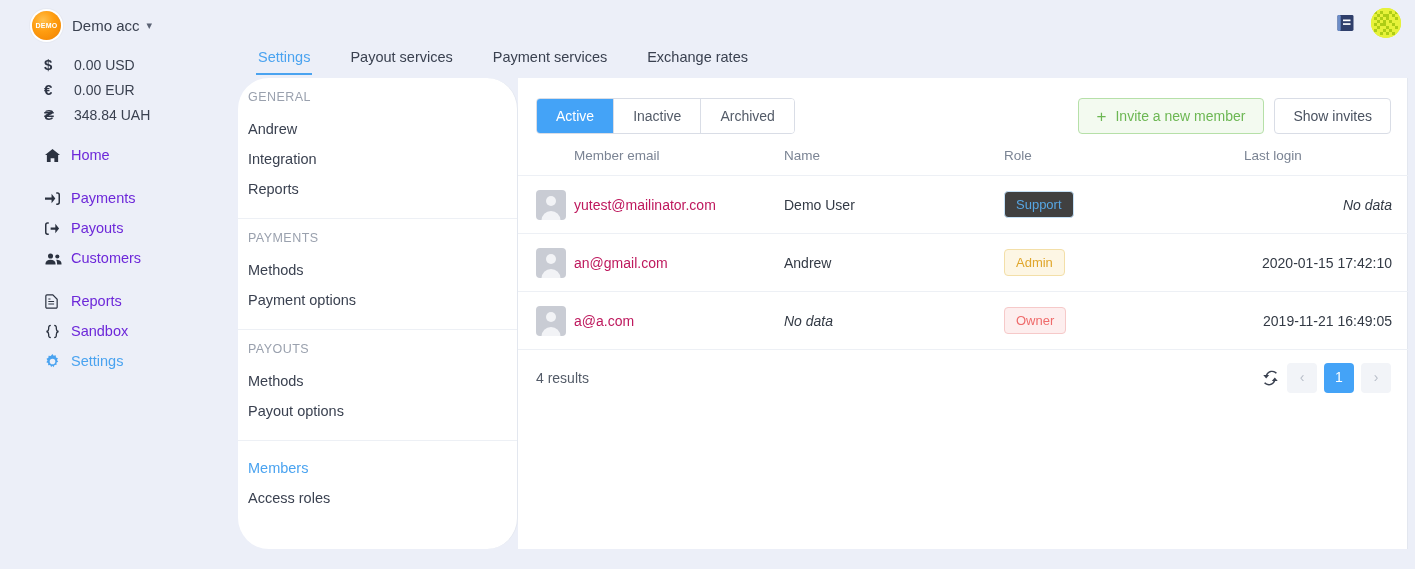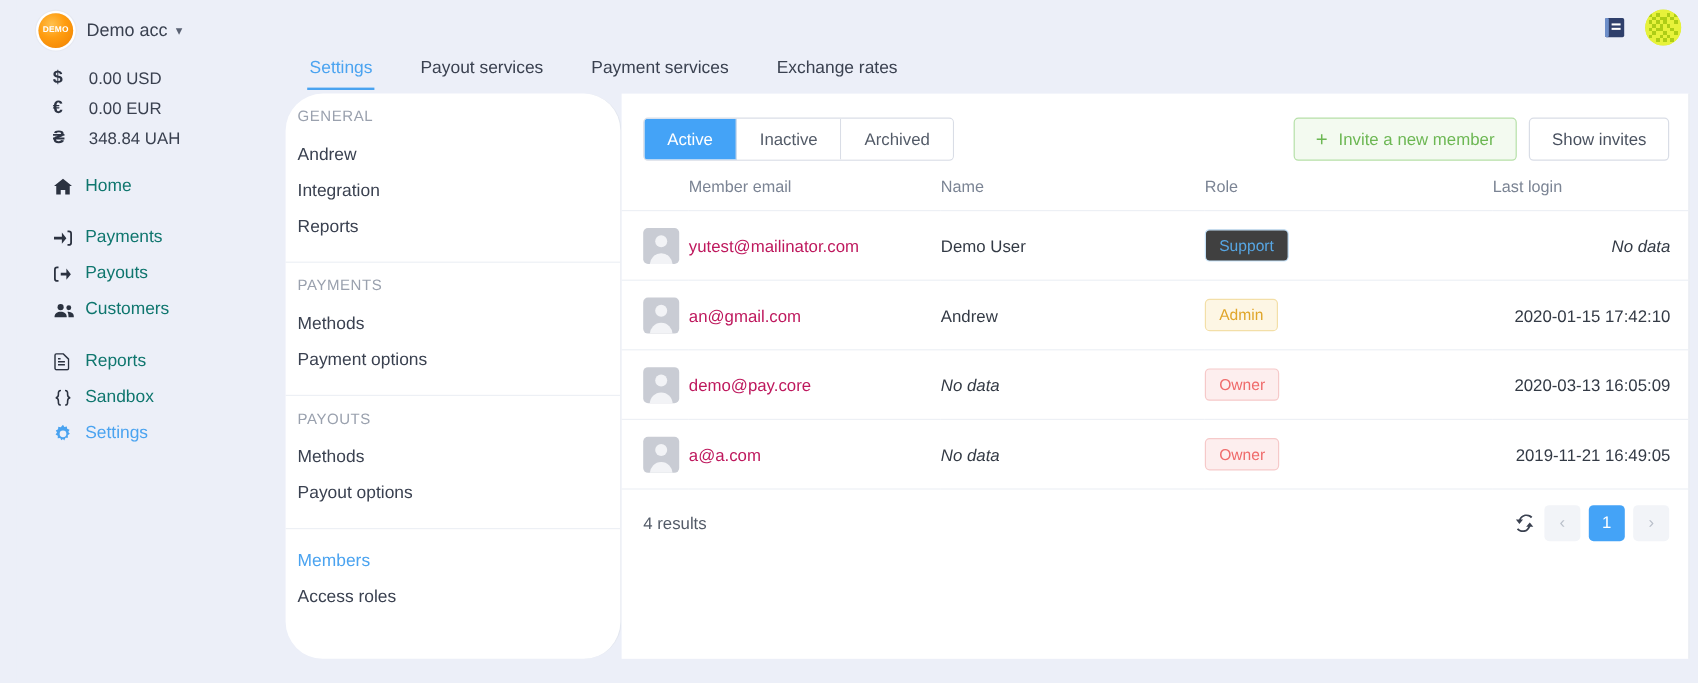--- a/index.html
+++ b/index.html
@@ -54,21 +54,21 @@
   .acct-caret { margin-left: 7px; font-size: 11px; color: #5b6374; }
 
   .balances { margin-top: 12px; padding-left: 30px; }
   .bal-row { display: flex; align-items: center; height: 25px; font-size: 14px; color: #3a4150; }
   .bal-sym { width: 30px; font-weight: bold; font-size: 15px; color: #2d3444; }
 
   .nav { margin-top: 13px; }
   .nav-group { margin-bottom: 13px; }
   .nav-item {
     display: flex; align-items: center; height: 30px; padding-left: 31px;
-    font-size: 14.5px; color: #0f766e; cursor: pointer;
+    font-size: 14.5px; color: #6d28d9; cursor: pointer;
   }
   .nav-item .nav-ico {
     width: 26px; flex: 0 0 26px; display: flex; align-items: center;
     color: #2b3240; font-size: 14px;
   }
   .nav-item.active { color: #4aa3f0; }
   .nav-item.active .nav-ico { color: #4aa3f0; }
 
   
   .topright { position: absolute; right: 14px; top: 8px; display: flex; align-items: center; gap: 14px; }
@@ -439,35 +439,20 @@
           <td class="col-email">
             <a class="email" href="#">an@gmail.com</a>
           </td>
           <td class="col-name">Andrew</td>
           <td class="col-role">
             <span class="badge admin">Admin</span>
           </td>
           <td class="col-login">2020-01-15 17:42:10</td>
         </tr>
 
-        <tr>
-          <td class="col-avatar">
-            <div class="avatar-wrap">
-                <div class="avatar"></div>
-              </div>
-          </td>
-          <td class="col-email">
-            <a class="email" href="#">demo@pay.core</a>
-          </td>
-          <td class="col-name nodata">No data</td>
-          <td class="col-role">
-            <span class="badge owner">Owner</span>
-          </td>
-          <td class="col-login">2020-03-13 16:05:09</td>
-        </tr>
 
         <tr>
           <td class="col-avatar">
             <div class="avatar-wrap">
                 <div class="avatar"></div>
               </div>
           </td>
           <td class="col-email">
             <a class="email" href="#">a@a.com</a>
           </td>

